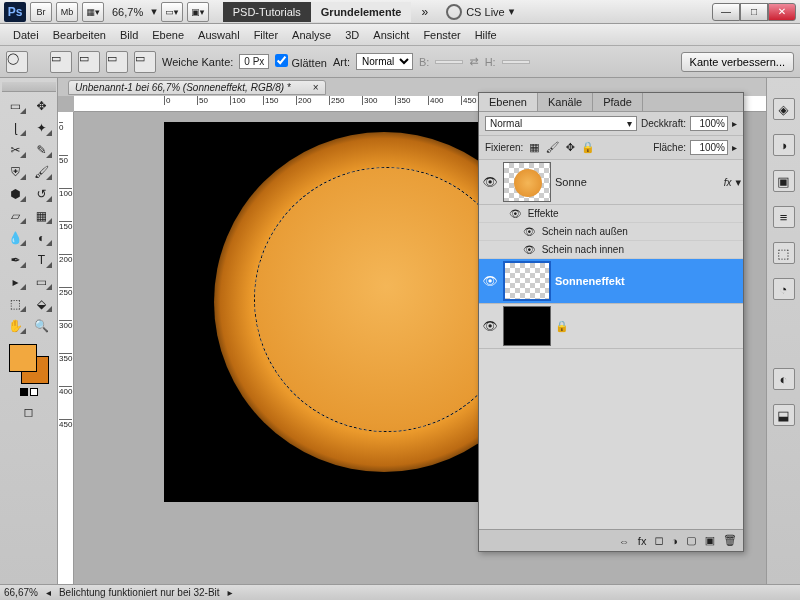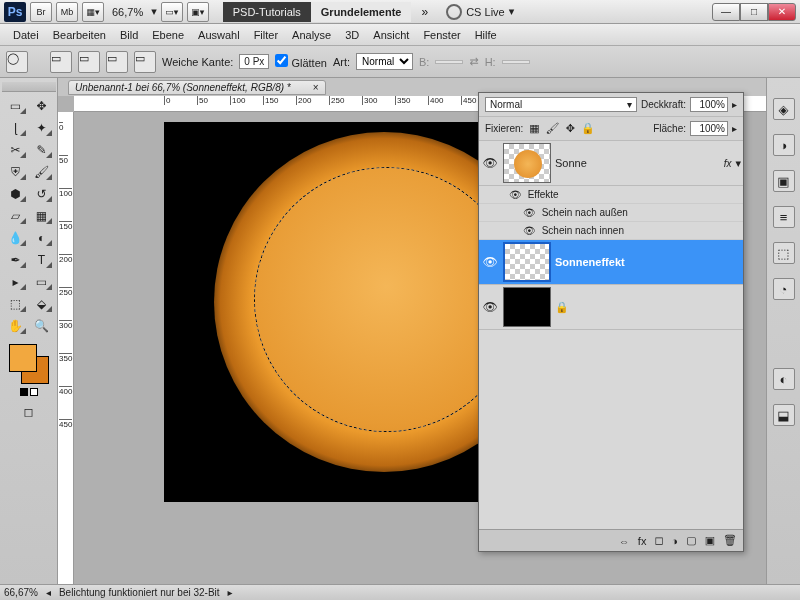--- a/index.html
+++ b/index.html
@@ -144,20 +144,21 @@
   <span>Weiche Kante:</span>
   <span class="field">0 Px</span>
   <label><input type="checkbox" checked="" style=""> <span>Glätten</span></label>
   <span>Art:</span>
   <select><option>Normal</option></select>
   <span class="opt-label">B:</span>
   <span class="field" style="opacity:.4"></span>
   <span class="opt-label">⇄</span>
   <span class="opt-label">H:</span>
   <span class="field" style="opacity:.4"></span>
+  <button class="opt-btn">Kante verbessern...</button>
 </div>
 
 <div class="workspace">
 
   <div class="toolbox">
     <div style="height:10px;width:54px;background:linear-gradient(#ccc,#bbb);border-bottom:1px solid #999;margin-bottom:4px"></div>
     <div class="toolgrid">
       <div class="tool">▭<div class="tool-tri"></div></div>
       <div class="tool">✥</div>
       <div class="tool">ɭ<div class="tool-tri"></div></div>
@@ -241,20 +242,25 @@
     <div class="dock-ic">≡</div>
     <div class="dock-ic">⬚</div>
     <div class="dock-ic">◔</div>
     <div style="height:40px"></div>
     <div class="dock-ic">◐</div>
     <div class="dock-ic">⬓</div>
   </div>
 </div>
 
 <div class="layers-panel">
+  <div class="panel-tabs">
+    <div class="panel-tab active">Ebenen</div>
+    <div class="panel-tab">Kanäle</div>
+    <div class="panel-tab">Pfade</div>
+  </div>
   <div class="panel-row">
     <div class="blend-select"><span>Normal</span> <span style="float:right">▾</span></div>
     <span>Deckkraft:</span>
     <span class="pct-field">100%</span>
     <span>▸</span>
   </div>
   <div class="panel-row">
     <span>Fixieren:</span>
     <div class="lock-icons">
       <span>▦</span>

